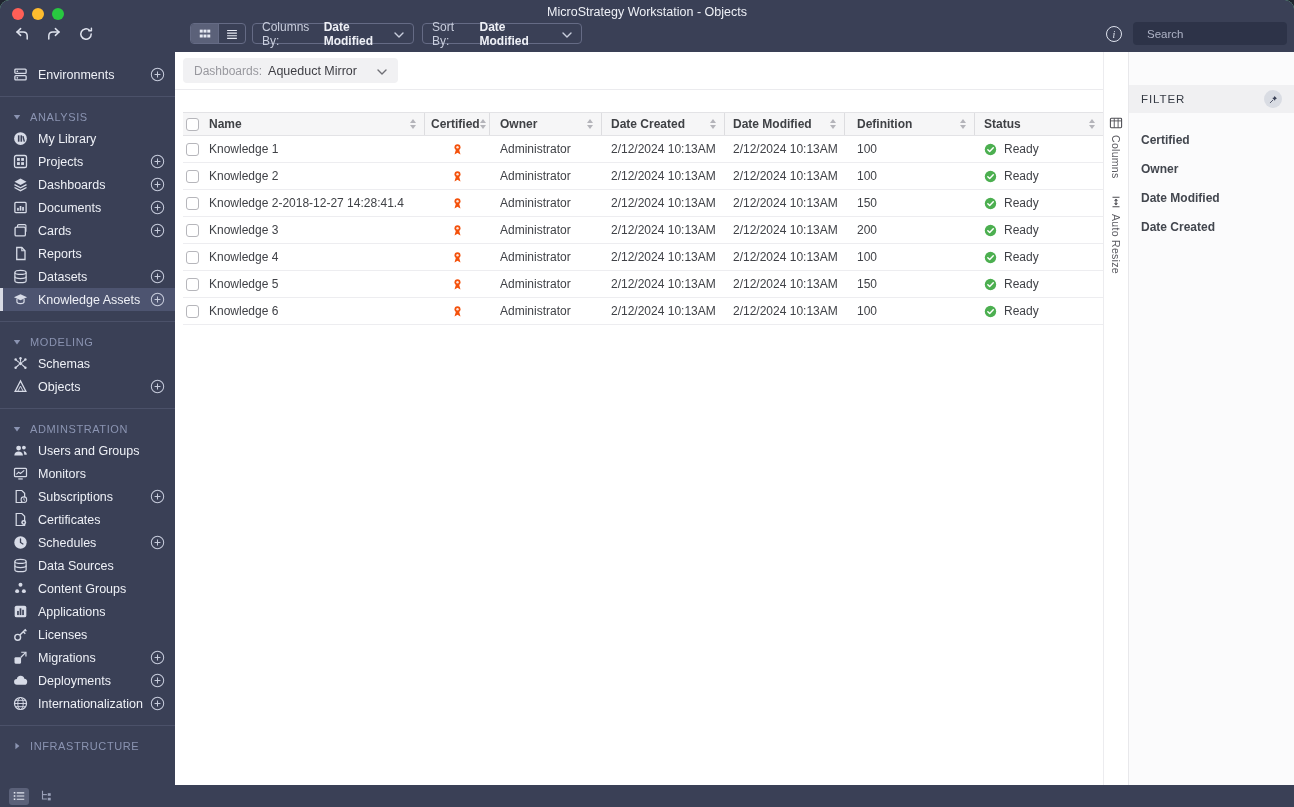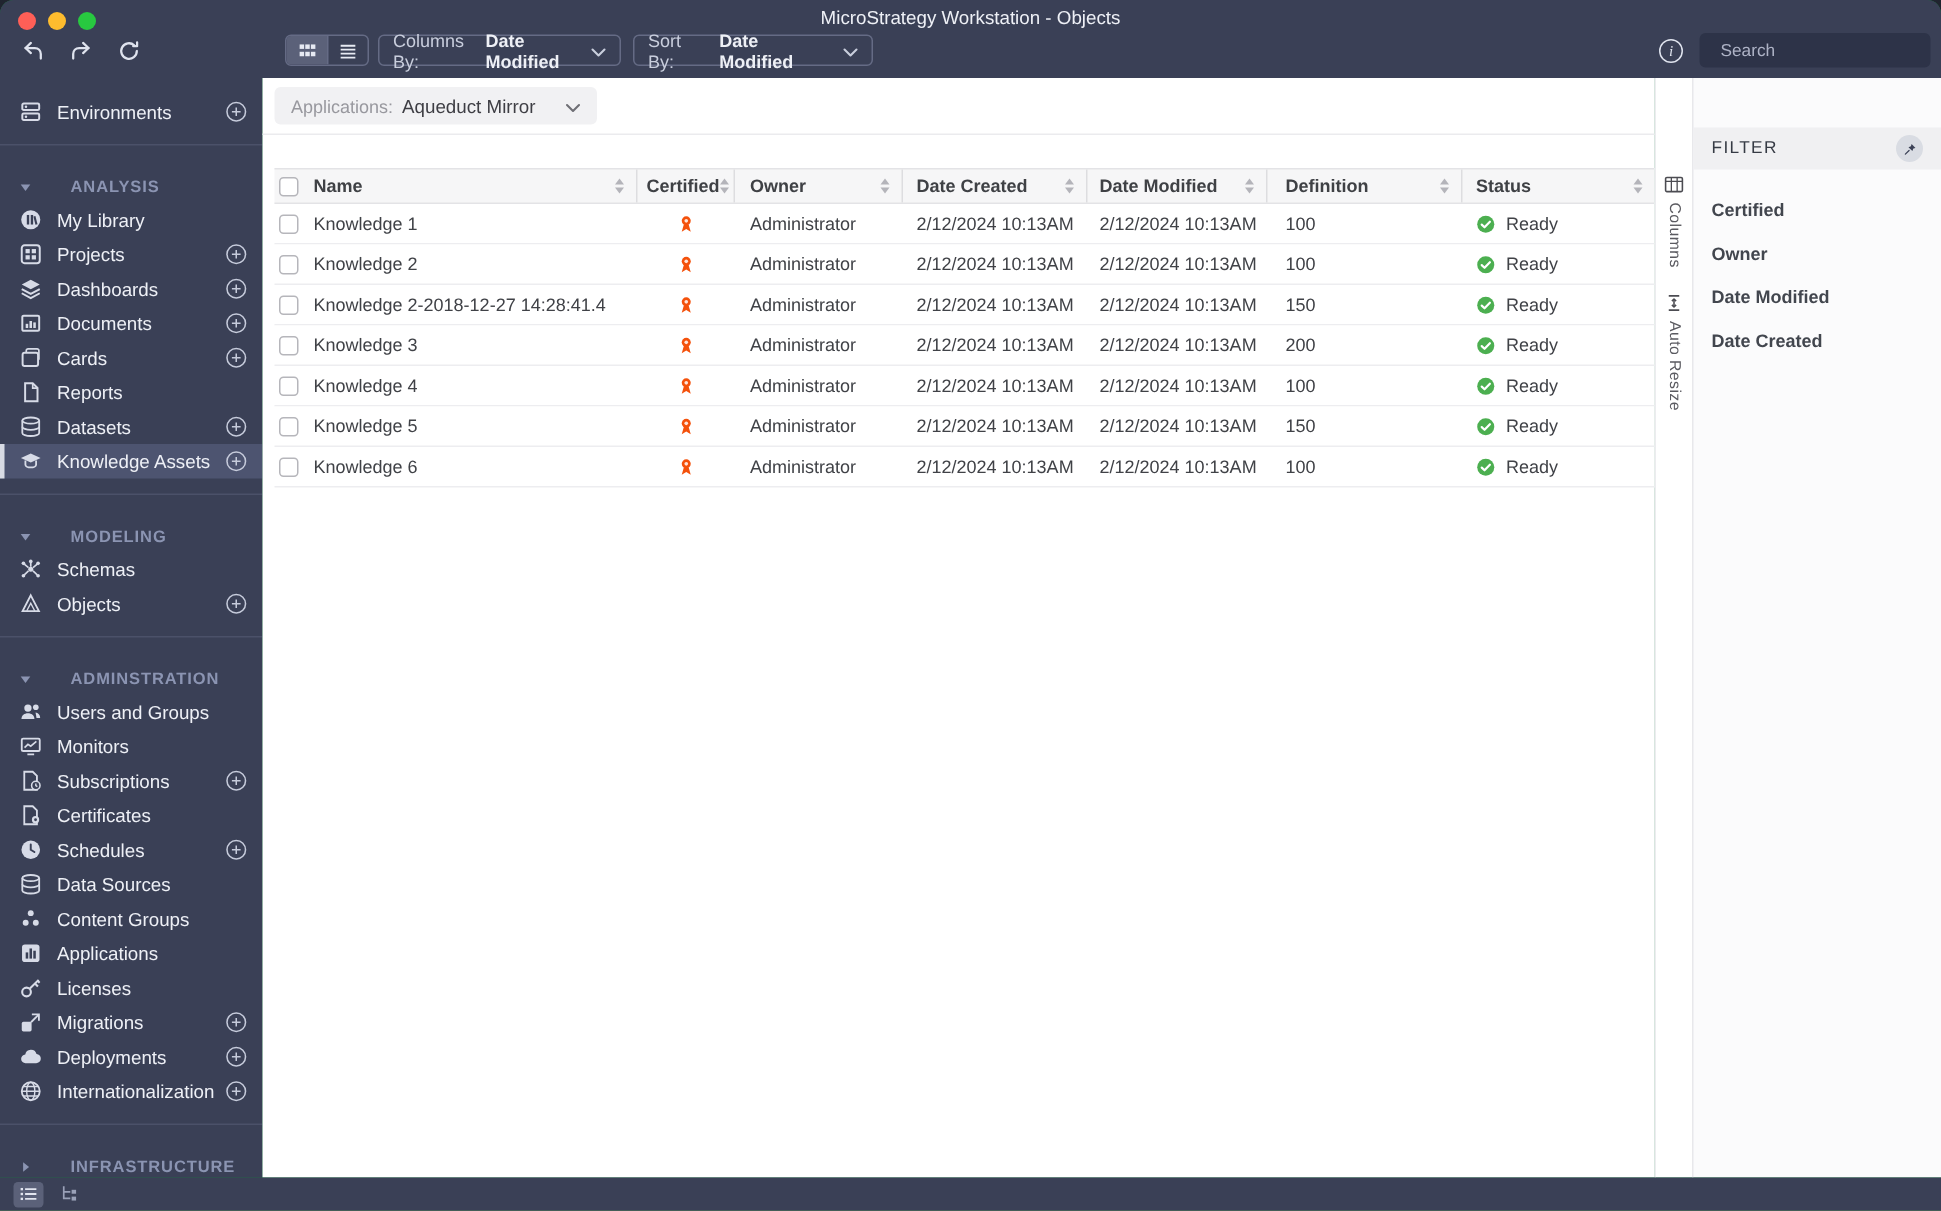--- a/index.html
+++ b/index.html
@@ -1,17 +1,17 @@
 <!DOCTYPE html>
 <html><head>
 <meta charset="utf-8">
 <style>
   * { margin:0; padding:0; box-sizing:border-box; }
   html,body { width:1294px; height:807px; background:#20242f; font-family:"Liberation Sans", sans-serif; }
-  .page { position:relative; width:1294px; height:807px; overflow:hidden; border-radius:9px 9px 0 0; background:#15803d; }
+  .page { position:relative; width:1294px; height:807px; overflow:hidden; border-radius:9px 9px 0 0; background:#86efac; }
 
   
   .topbar { position:absolute; left:0; top:0; width:1294px; height:52px; background:#3a4056; }
   .lights { position:absolute; left:12px; top:8px; display:flex; gap:8px; }
   .light { width:12px; height:12px; border-radius:50%; }
   .light.red{ background:#ff5f57; } .light.yellow{ background:#febc2e; } .light.green{ background:#28c840; }
   .win-title { position:absolute; left:0; top:5px; width:100%; text-align:center; font-size:12.5px; color:#eef0f6; }
   .nav-icons { position:absolute; left:10px; top:22px; display:flex; gap:8px; }
   .nav-btn { width:24px; height:24px; display:flex; align-items:center; justify-content:center; color:#dfe3ee; }
   .seg { position:absolute; left:190px; top:23px; display:flex; height:21px; border:1px solid #656b85; border-radius:4px; overflow:hidden; }
@@ -31,21 +31,21 @@
 
   
   .sidebar { position:absolute; left:0; top:52px; width:175px; height:733px; background:#3a4056; padding-top:11px; overflow:hidden; }
   .s-item { height:23px; display:flex; align-items:center; padding:0 10px 0 13px; color:#eef0f6; font-size:12.5px; position:relative; }
   .s-item .s-ico { width:15px; height:15px; margin-right:10px; display:flex; align-items:center; justify-content:center; color:#d7dbe7; flex:none; }
   .s-item .s-label { white-space:nowrap; }
   .s-plus { margin-left:auto; width:16px; height:16px; color:#c6cbdb; display:flex; align-items:center; justify-content:center; }
   .s-item.selected { background:#4d5470; }
   .s-item.selected::before { content:""; position:absolute; left:0; top:0; bottom:0; width:3px; background:#d8dbe4; }
   .s-div { height:1px; background:#4b5169; margin:10px 0; }
-  .s-head { height:20px; margin-top:18px; display:flex; align-items:center; padding:0 13px; color:#8b94b2; font-size:11px; font-weight:700; letter-spacing:.6px;gap:17px; }
+  .s-head { height:20px; margin-top:2px; display:flex; align-items:center; padding:0 13px; color:#8b94b2; font-size:11px; font-weight:400; letter-spacing:.6px; }
   .s-head .tri { margin-right:9px; color:#8b94b2; display:flex; }
 
   
   .bottombar { position:absolute; left:0; top:785px; width:1294px; height:22px; background:#3a4056; display:flex; align-items:center; padding-left:9px; gap:7px; }
   .bb-btn { height:17px; display:flex; align-items:center; justify-content:center; padding:0 3px; border-radius:3px; color:#e2e5ef; }
   .bb-btn.active { background:#5b6179; }
   .bb-btn.dim { color:#9aa1b8; }
 
   
   .main { position:absolute; left:175px; top:52px; width:928px; height:733px; background:#fff; }
@@ -646,21 +646,21 @@
             <use href="#i-triright"></use>
           </svg>
         </span>
       <span>INFRASTRUCTURE</span>
     </div>
   </div>
 
   <div class="main">
     <div class="env-row">
       <span class="env-pill">
-        <span class="env-label">Applications:</span>
+        <span class="env-label">Dashboards:</span>
         <span class="env-value">Aqueduct Mirror</span>
         <span class="chev"><svg width="10" height="6">
               <use href="#i-chev"></use>
             </svg></span>
       </span>
     </div>
 
     <div class="tablewrap">
       <div class="thead">
         <div class="th c-name">

